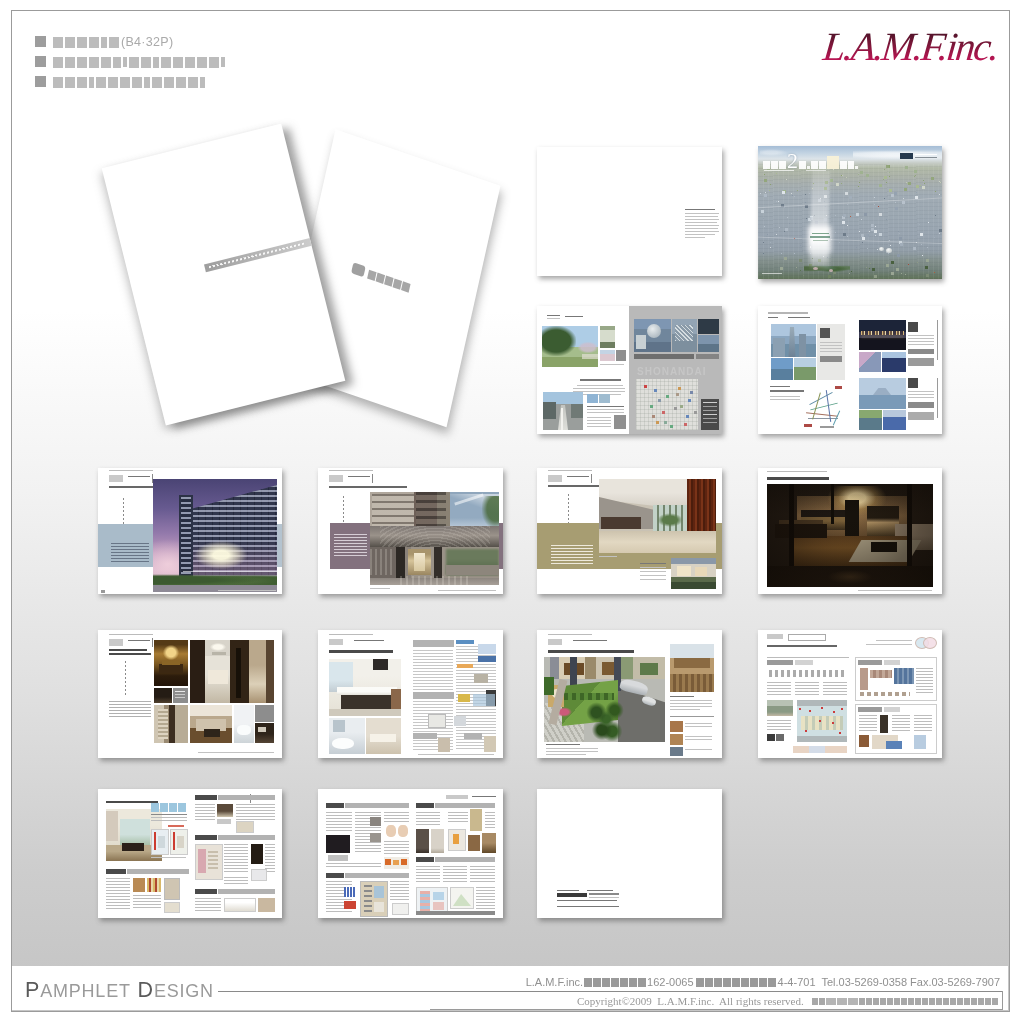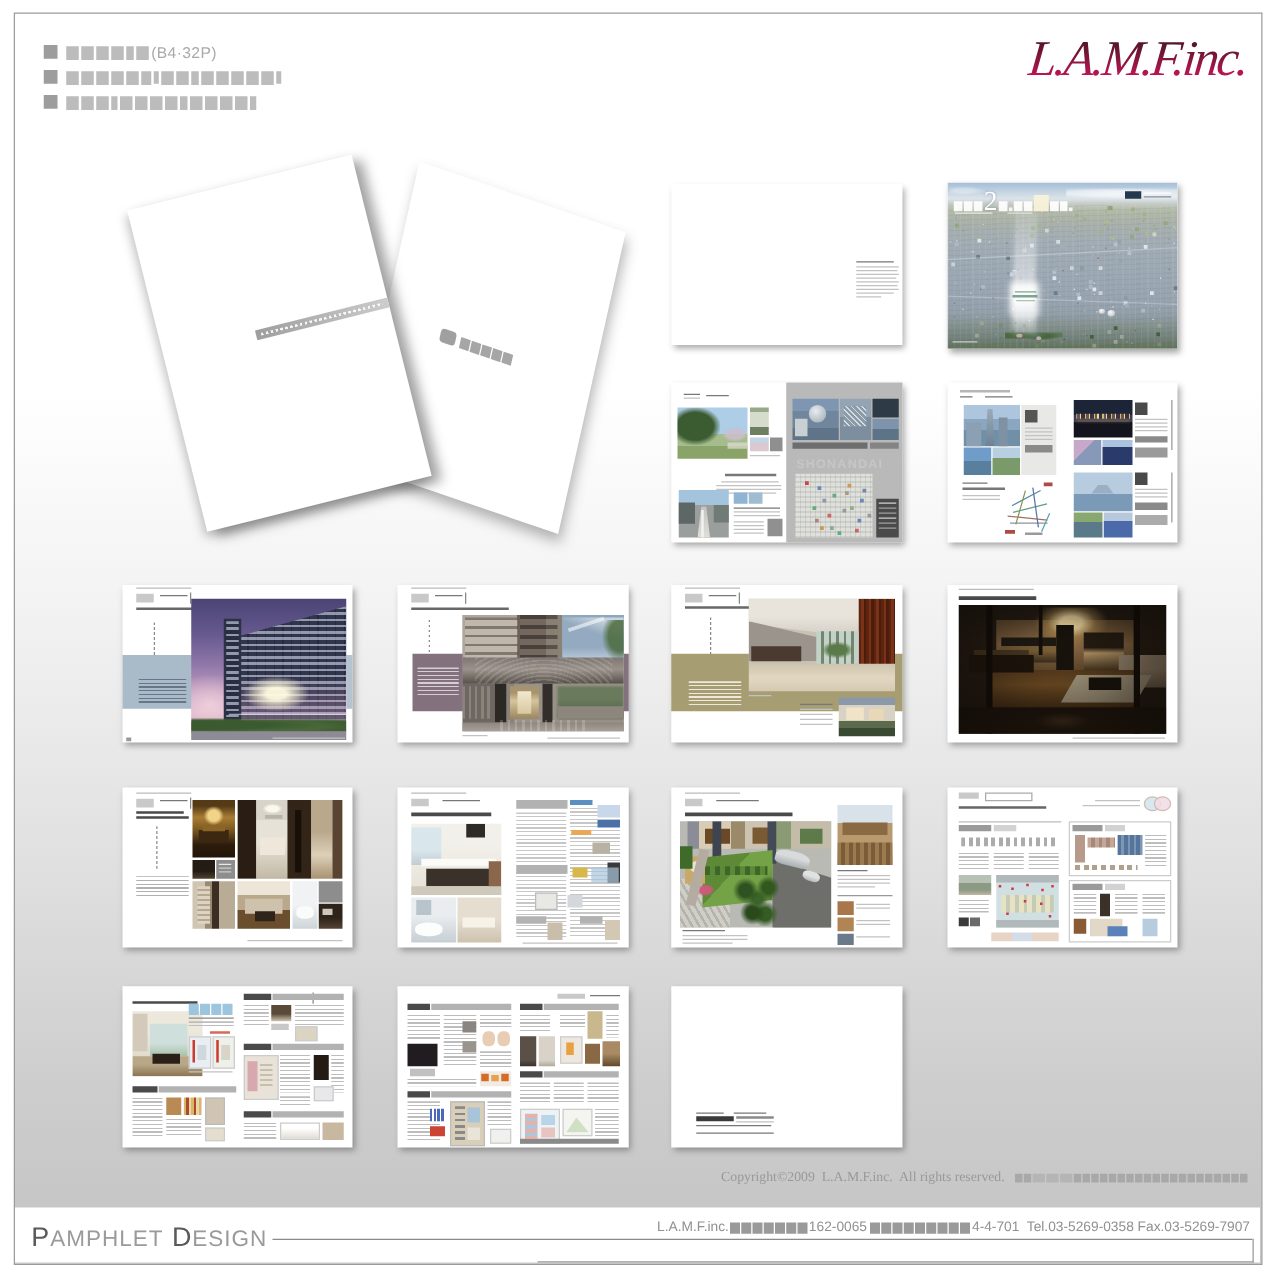--- a/index.html
+++ b/index.html
@@ -909,21 +909,21 @@
       <i style="width:8px;height:9px;background:#9a9a9a;"></i>
       <i style="width:8px;height:9px;background:#9a9a9a;"></i>
       <i style="width:8px;height:9px;background:#9a9a9a;"></i>
       <i style="width:8px;height:9px;background:#9a9a9a;"></i>
       <i style="width:8px;height:9px;background:#9a9a9a;"></i>
       <i style="width:8px;height:9px;background:#9a9a9a;"></i>
       <i style="width:8px;height:9px;background:#9a9a9a;"></i>
     </span>4-4-701&nbsp; Tel.03-5269-0358 Fax.03-5269-7907</div>
 
 <div class="abs" style="left:430px;top:991px;width:572px;height:18px;border-right:1px solid #9a9a9a;border-bottom:1px solid #9a9a9a;"></div>
-<div class="abs" style="right:24px;top:936px;height:12px;display:flex;align-items:center;font-size:11px;color:#999999;font-family:'Liberation Serif',serif;white-space:nowrap;">Copyright©2009&nbsp; L.A.M.F.inc.&nbsp; All rights reserved.&nbsp;&nbsp;&nbsp;<span style="display:inline-flex;gap:1px;">
+<div class="abs" style="right:24px;top:995px;height:12px;display:flex;align-items:center;font-size:11px;color:#999999;font-family:'Liberation Serif',serif;white-space:nowrap;">Copyright©2009&nbsp; L.A.M.F.inc.&nbsp; All rights reserved.&nbsp;&nbsp;&nbsp;<span style="display:inline-flex;gap:1px;">
       <i style="width:6px;height:7px;background:#a8a8a8;"></i>
       <i style="width:6px;height:7px;background:#a8a8a8;"></i>
       <i style="width:10px;height:7px;background:#b5b5b5;"></i>
       <i style="width:10px;height:7px;background:#b5b5b5;"></i>
       <i style="width:10px;height:7px;background:#b5b5b5;"></i>
       <i style="width:6px;height:7px;background:#a8a8a8;"></i>
       <i style="width:6px;height:7px;background:#a8a8a8;"></i>
       <i style="width:6px;height:7px;background:#a8a8a8;"></i>
       <i style="width:6px;height:7px;background:#a8a8a8;"></i>
       <i style="width:6px;height:7px;background:#a8a8a8;"></i>

